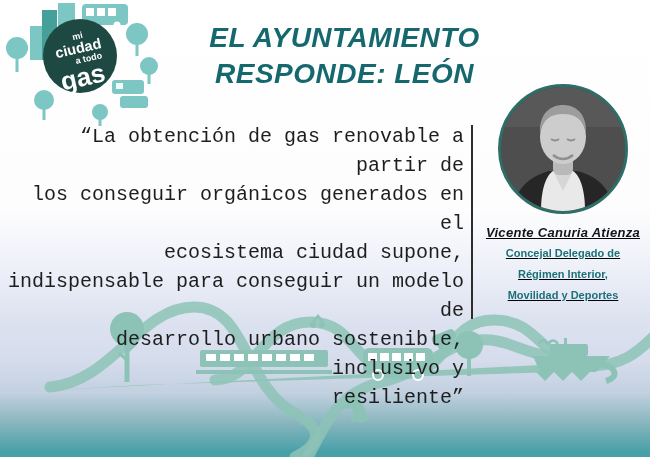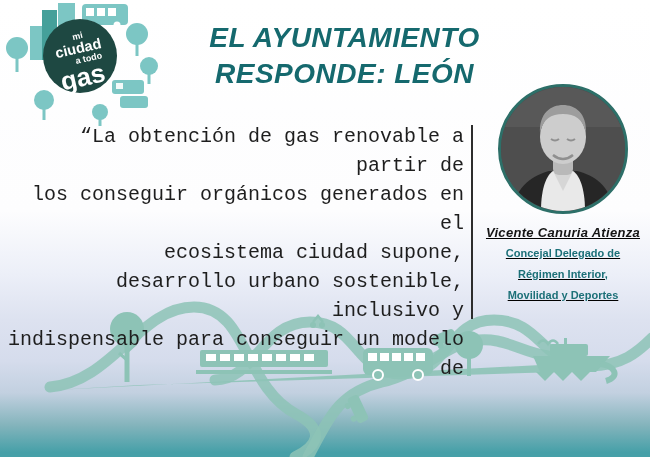--- a/index.html
+++ b/index.html
@@ -104,22 +104,23 @@
 
   <div class="title">
     <div>EL AYUNTAMIENTO</div>
     <div>RESPONDE: LEÓN</div>
   </div>
 
   <div class="quote">
     <div>“La obtención de gas renovable a partir de</div>
     <div>los conseguir orgánicos generados en el</div>
     <div>ecosistema ciudad supone,</div>
+    <div>indispensable para conseguir un modelo de</div>
     <div>desarrollo urbano sostenible, inclusivo y</div>
-    <div>indispensable para conseguir un modelo de</div>
+    <div>resiliente”</div>
   </div>
 
   <div class="divider"></div>
 
   <div class="person">
     <div class="photo-ring">
       <svg viewBox="0 0 124 124" width="124" height="124">
         <rect x="0" y="0" width="124" height="124" fill="#4e4e4e"></rect>
         <rect x="0" y="0" width="124" height="40" fill="#585858"></rect>
 

